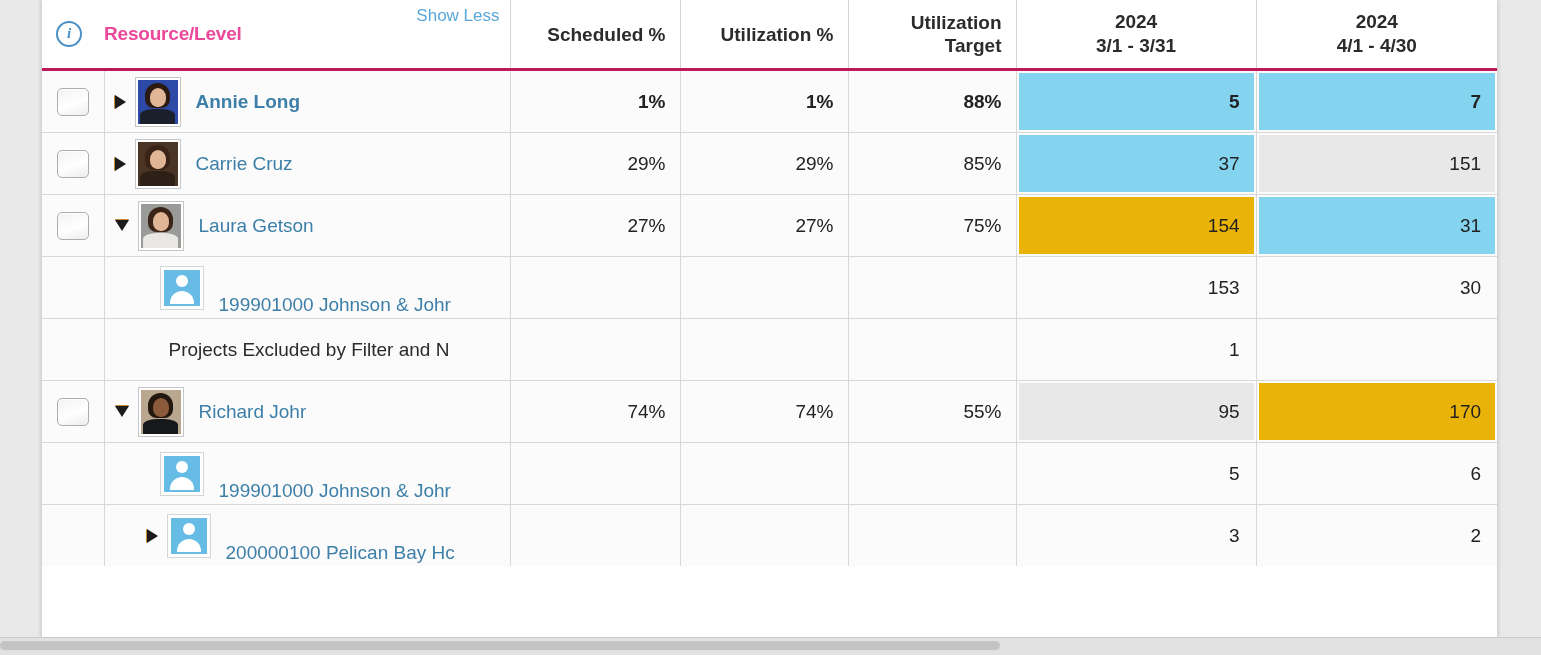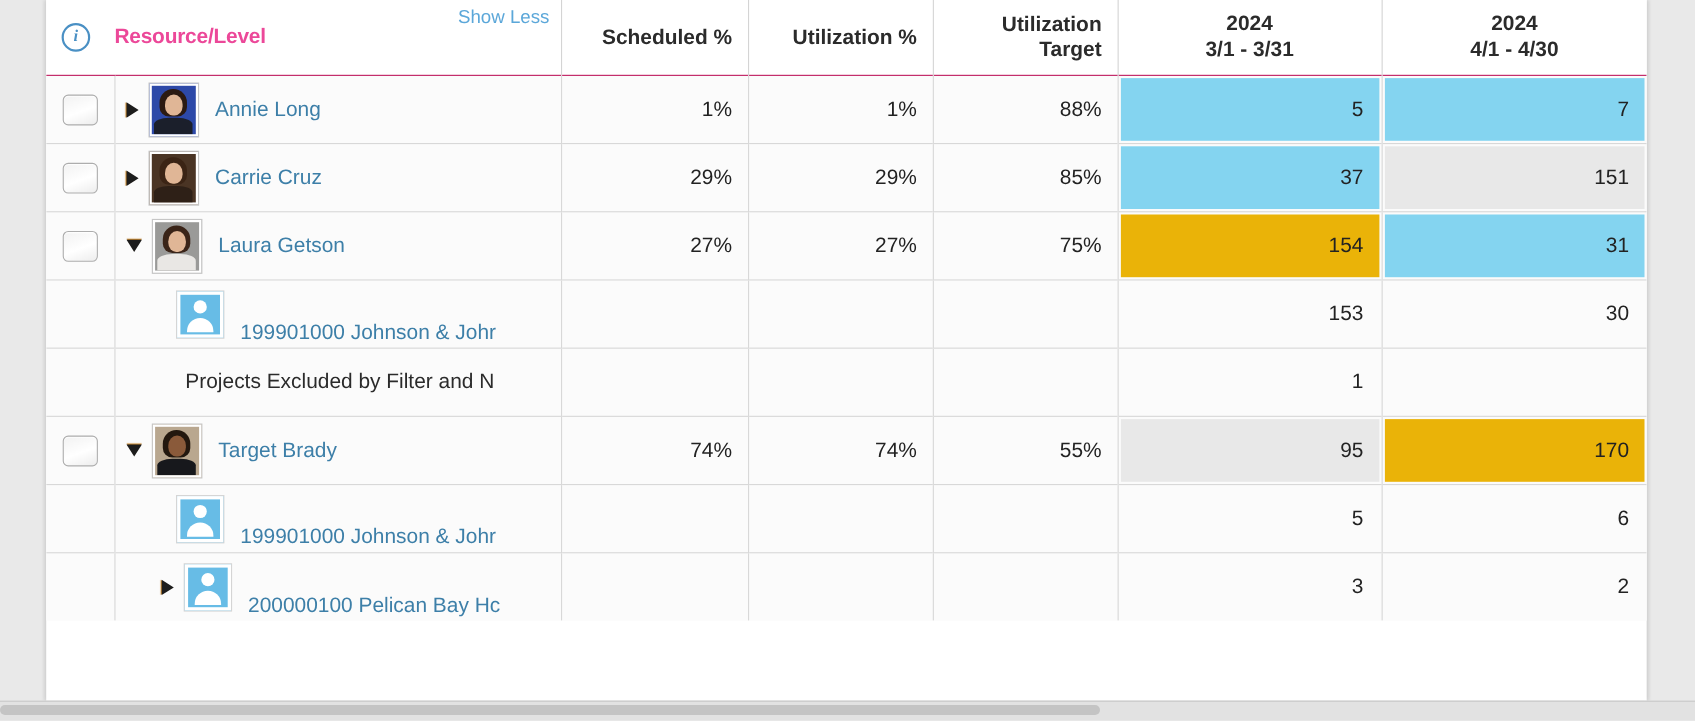--- a/index.html
+++ b/index.html
@@ -134,21 +134,21 @@
     height: 61px;
     padding: 0;
     border-top: 1px solid #d8d8d8;
     border-left: 1px solid #d8d8d8;
     background: #fbfbfb;
     font-size: 19px;
     color: #2b2b2b;
     vertical-align: middle;
   }
   tbody td.nolb { border-left: none; }
-  tbody tr:first-child td { border-top: 1px solid #be185d; }
+  tbody tr:first-child td { border-top: 3px solid #be185d; font-weight: bold; }
 
   td.num {
     text-align: right;
     padding-right: 14px;
     font-size: 19px;
     color: #222;
   }
 
   
   .chk-cell { text-align: center; }
@@ -478,21 +478,21 @@
             <span class="chk"></span>
           </td>
           <td class="res-cell">
             <div class="res-inner">
               <span class="caret down"></span>
               <span class="photo p-richard">
                 <span class="hair"></span>
                   <span class="face"></span>
                   <span class="body"></span>
               </span>
-              <span class="res-name">Target Brady</span>
+              <span class="res-name">Richard Johr</span>
             </div>
           </td>
           <td class="num">74%</td>
           <td class="num">74%</td>
           <td class="num">55%</td>
           <td class="period">
             <span class="pill gray">95</span>
           </td>
           <td class="period">
             <span class="pill red">170</span>

